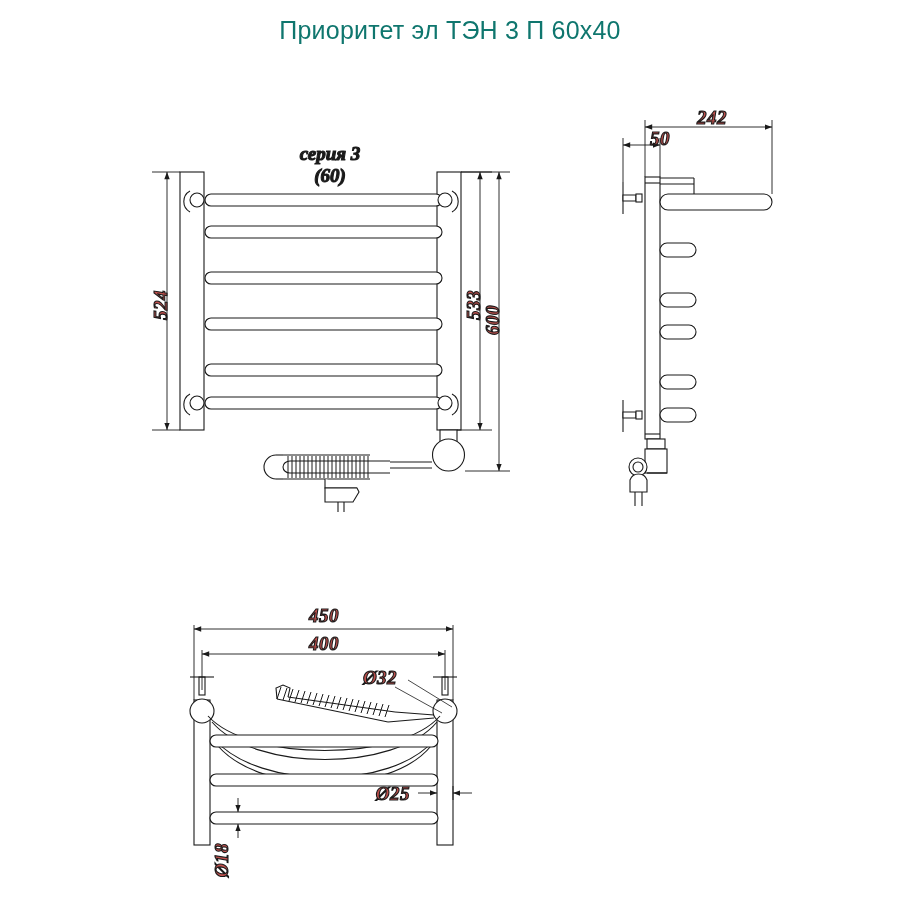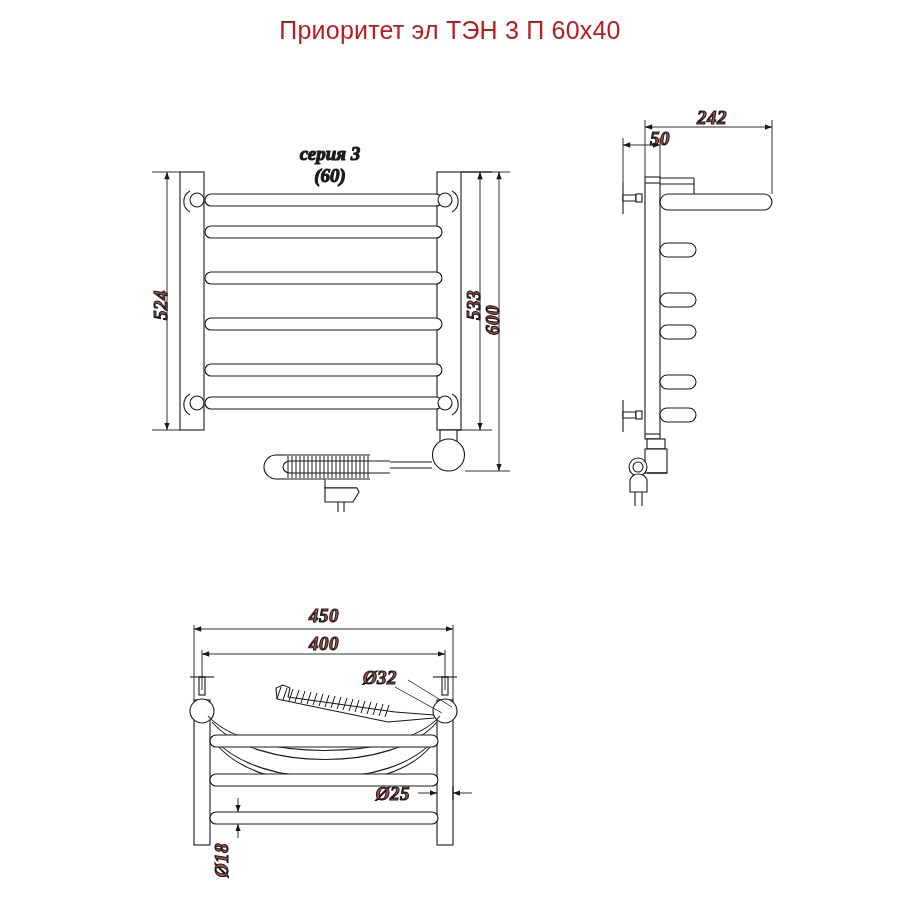--- a/index.html
+++ b/index.html
@@ -20,21 +20,21 @@
     height: 900px;
   }
   #title {
     position: absolute;
     left: 0;
     top: 16px;
     width: 900px;
     text-align: center;
     font-family: "Liberation Sans", sans-serif;
     font-size: 25px;
-    color: #b91c1c;
+    color: #0f766e;
     letter-spacing: 0.2px;
   }
   svg.drawing {
     position: absolute;
     left: 0;
     top: 0;
     width: 900px;
     height: 900px;
   }
   .dimtext {

